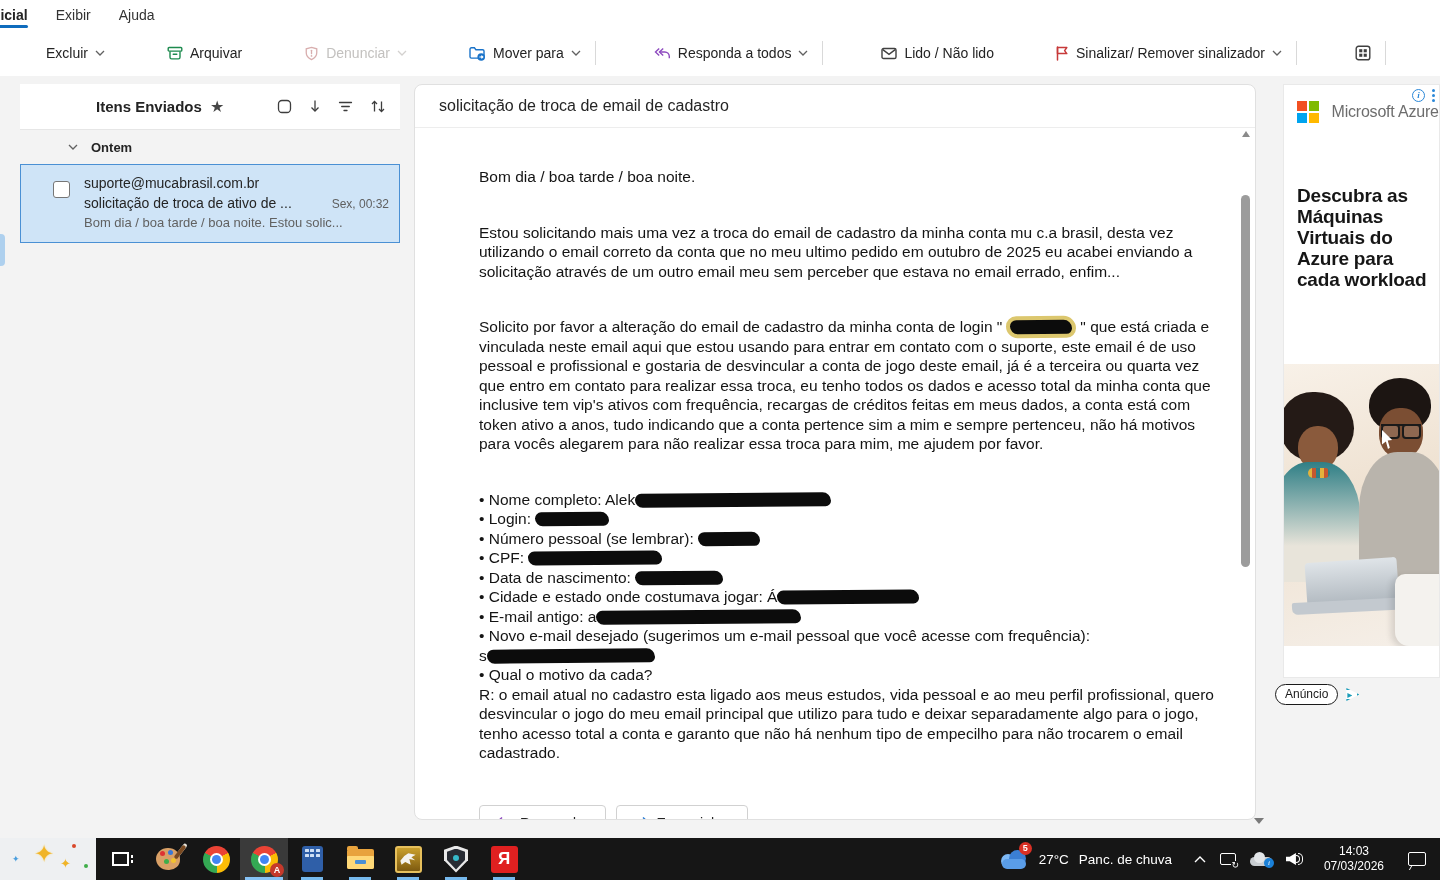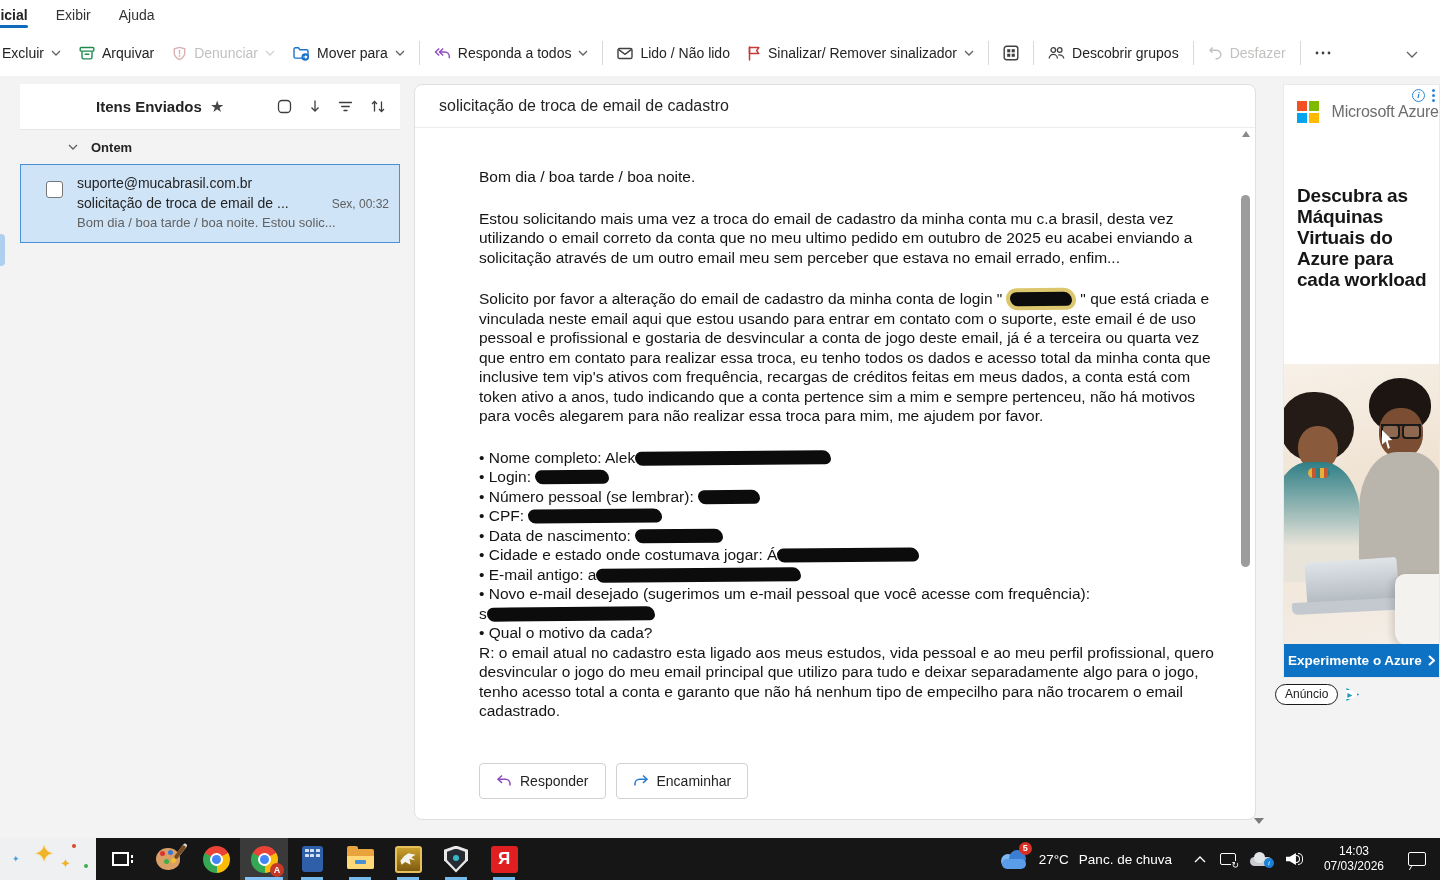--- a/index.html
+++ b/index.html
@@ -7,58 +7,58 @@
   .app { position:relative; width:1440px; height:880px; }
 
   
   .menubar { height:30px; display:flex; align-items:flex-end; background:#fff; padding-left:0; }
   .mtab { font-size:14px; color:#333; padding:5px 14px 7px; position:relative; cursor:pointer; }
   .mtab.active { font-weight:bold; color:#242424; margin-left:-26px; }
   .mtab.active::after { content:""; position:absolute; left:12px; right:14px; bottom:2px; height:3px; background:#0f6cbd; border-radius:2px; }
 
   
   .toolbar { height:46px; display:flex; align-items:center; background:#fff; padding:0 6px 0 0; }
-  .tb-btn { display:flex; align-items:center; gap:7px; padding:0 9px; height:34px; border-radius:4px; font-size:14px; color:#242424; cursor:pointer; white-space:nowrap; }
+  .tb-btn { display:flex; align-items:center; gap:7px; padding:0 9px; height:34px; border-radius:4px; font-size:14px; color:#242424; cursor:pointer; white-space:nowrap;margin-left:44px; }
   .tb-btn.disabled { color:#c3c1bf; cursor:default; }
   .tb-btn.first { padding-left:2px; }
   .sep { width:1px; height:24px; background:#d9d9d9; margin:0 5px; flex:none; }
   .chev { flex:none; }
   .tb-spacer { flex:1; }
   .ribbon-collapse { color:#616161; padding:0 16px; cursor:pointer; }
   svg.ic { display:block; }
 
   
   .workspace { position:absolute; top:76px; left:0; right:0; bottom:42px; background:#f3f3f3; }
   .rail-pill { position:absolute; left:0; top:158px; width:5px; height:32px; background:#aed0ee; border-radius:0 4px 4px 0; }
 
   
   .list-pane { position:absolute; left:20px; top:8px; width:380px; bottom:0; }
   .list-header { height:46px; background:#fff; border-bottom:1px solid #e6e6e6; display:flex; align-items:center; padding:0 14px 0 76px; }
   .list-title { font-size:15px; font-weight:bold; color:#242424; }
   .fav-star { color:#474747; font-size:16px; margin-left:8px; }
   .lh-icons { margin-left:auto; display:flex; gap:17px; color:#3d3d3d; align-items:center; }
   .lh-icons span { cursor:pointer; display:flex; }
   .group-row { height:34px; display:flex; align-items:center; gap:13px; padding-left:48px; color:#242424; font-size:13px; font-weight:bold; cursor:pointer; }
-  .email-item { background:#cfe4f7; border:1px solid #4a90d4; display:flex; padding:10px 10px 12px 5px; cursor:pointer; }
+  .email-item { background:#cfe4f7; border:1px solid #4a90d4; display:flex; padding:10px 10px 12px 12px; cursor:pointer; }
   .checkbox { width:17px; height:17px; border:1px solid #767676; border-radius:3px; background:#fff; margin:6px 14px 0 20px; flex:none; }
   .ei-main { flex:1; min-width:0; }
   .ei-sender { font-size:14px; color:#242424; margin-bottom:4px; }
   .ei-subrow { display:flex; align-items:baseline; }
   .ei-subject { font-size:14px; color:#242424; white-space:nowrap; overflow:hidden; flex:1; }
   .ei-date { font-size:12px; color:#5f5f5f; margin-left:8px; white-space:nowrap; }
   .ei-preview { font-size:13px; color:#616161; margin-top:4px; white-space:nowrap; overflow:hidden; }
 
   
   .reading-pane { position:absolute; left:414px; right:184px; top:8px; bottom:18px; background:#fff; border:1px solid #e0e0e0; border-radius:8px; overflow:hidden; }
   .subject-bar { height:43px; display:flex; align-items:center; padding:0 24px; border-bottom:1px solid #ededed; }
   .subject { font-size:16px; color:#252525; }
   .body-scroll { position:absolute; top:44px; left:0; right:16px; bottom:0; overflow:hidden; }
   .body-content { padding:38px 0 0 64px; width:812px; font-size:15.5px; line-height:19.5px; color:#141414; }
   .body-content .p { margin:0; }
-  .body-content .p.gap { margin-top:22px; }
+  .body-content .p.gap { margin-top:36px; }
   .redact { display:inline-block; height:14px; background:#0c0c0c; border-radius:8px 11px 7px 10px; vertical-align:-2px; transform:rotate(-.5deg); }
   .redact.hl { box-shadow:0 0 0 4px #dcc76e; margin:0 8px; }
   .reply-row { display:flex; gap:10px; margin:42px 0 0 64px; }
   .act-btn { display:flex; align-items:center; gap:8px; height:36px; padding:0 16px; border:1px solid #d1d1d1; border-radius:4px; background:#fff; font-size:14px; color:#242424; cursor:pointer; font-family:inherit; }
 
   
   .v-scroll { position:absolute; top:46px; right:3px; bottom:6px; width:12px; }
   .v-up { position:absolute; top:0; left:2px; width:0; height:0; border-left:4px solid transparent; border-right:4px solid transparent; border-bottom:6px solid #8a8a8a; cursor:pointer; }
   .v-thumb { position:absolute; top:64px; left:1px; width:9px; height:372px; background:#9c9c9c; border-radius:5px; cursor:grab; }
   .pane-down-arrow { position:absolute; right:176px; top:742px; width:0; height:0; border-left:5px solid transparent; border-right:5px solid transparent; border-top:6px solid #7a7a7a; cursor:pointer; }
@@ -328,21 +328,21 @@
         <svg width="10" height="6" viewBox="0 0 10 6">
             <path d="M1 1l4 4 4-4" fill="none" stroke="#616161" stroke-width="1.3"></path>
           </svg>
         <span>Ontem</span>
       </div>
       <div class="email-item">
         <span class="checkbox"></span>
         <span class="ei-main">
           <div class="ei-sender">suporte@mucabrasil.com.br</div>
           <div class="ei-subrow">
-            <span class="ei-subject">solicitação de troca de email de ...</span>
+            <span class="ei-subject">solicitação de troca de ativo de ...</span>
             <span class="ei-date">Sex, 00:32</span>
           </div>
           <div class="ei-preview">Bom dia / boa tarde / boa noite. Estou solic...</div>
         </span>
       </div>
     </div>
 
     <div class="reading-pane">
       <div class="subject-bar">
         <span class="subject">solicitação de troca de email de cadastro</span>
@@ -414,26 +414,20 @@
           <span class="ph-beads"></span>
         <span class="ph-hair-m"></span>
           <span class="ph-face-m"></span>
           <span class="ph-shirt-m"></span>
           <span class="ph-glasses"></span>
         <span class="ph-laptop"></span>
           <span class="ph-laptop-base"></span>
           <span class="ph-mug"></span>
         <span class="ph-cursor"></span>
       </div>
-      <div class="ad-cta">
-        <span>Experimente o Azure</span>
-        <svg width="7" height="11" viewBox="0 0 7 11">
-            <path d="M1 1l5 4.5L1 10" fill="none" stroke="#fff" stroke-width="2"></path>
-          </svg>
-      </div>
     </div>
     <div class="ad-tag-row">
       <span class="ad-tag">Anúncio</span>
       <span class="adchoices"></span>
     </div>
   </div>
 
   <div class="taskbar">
     <div class="tb-light">
       <span class="spark big">✦</span>

